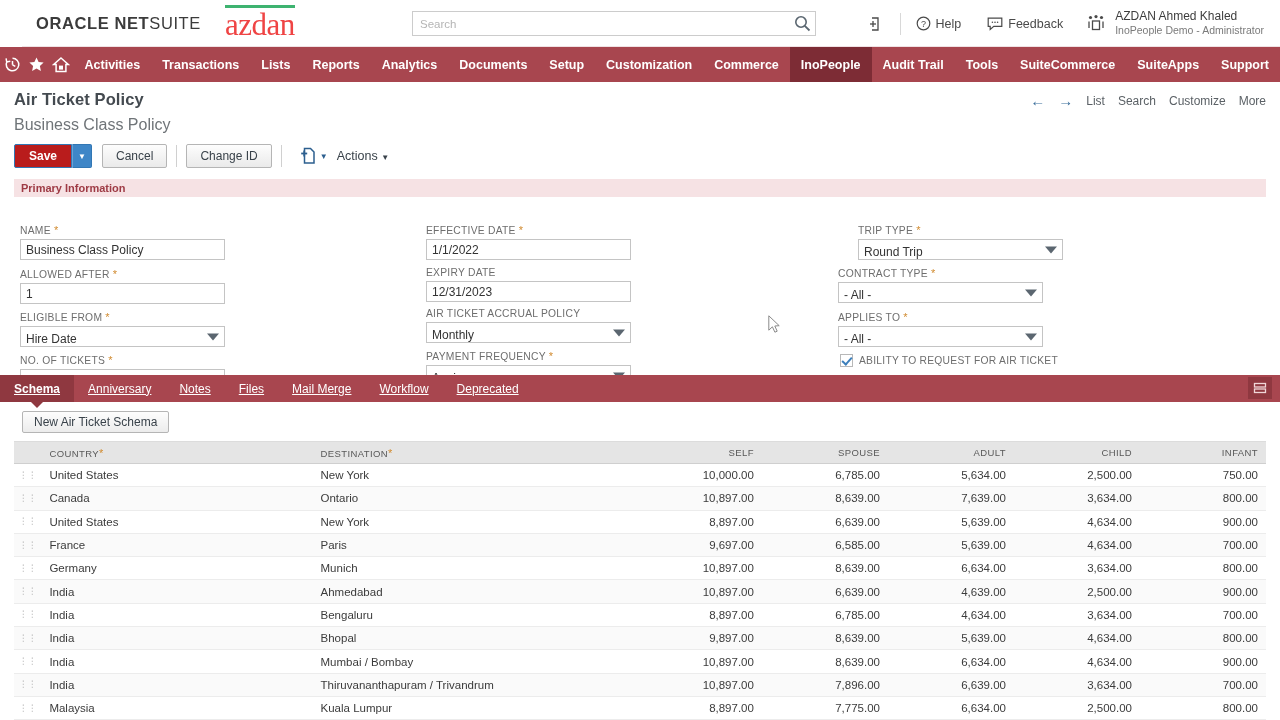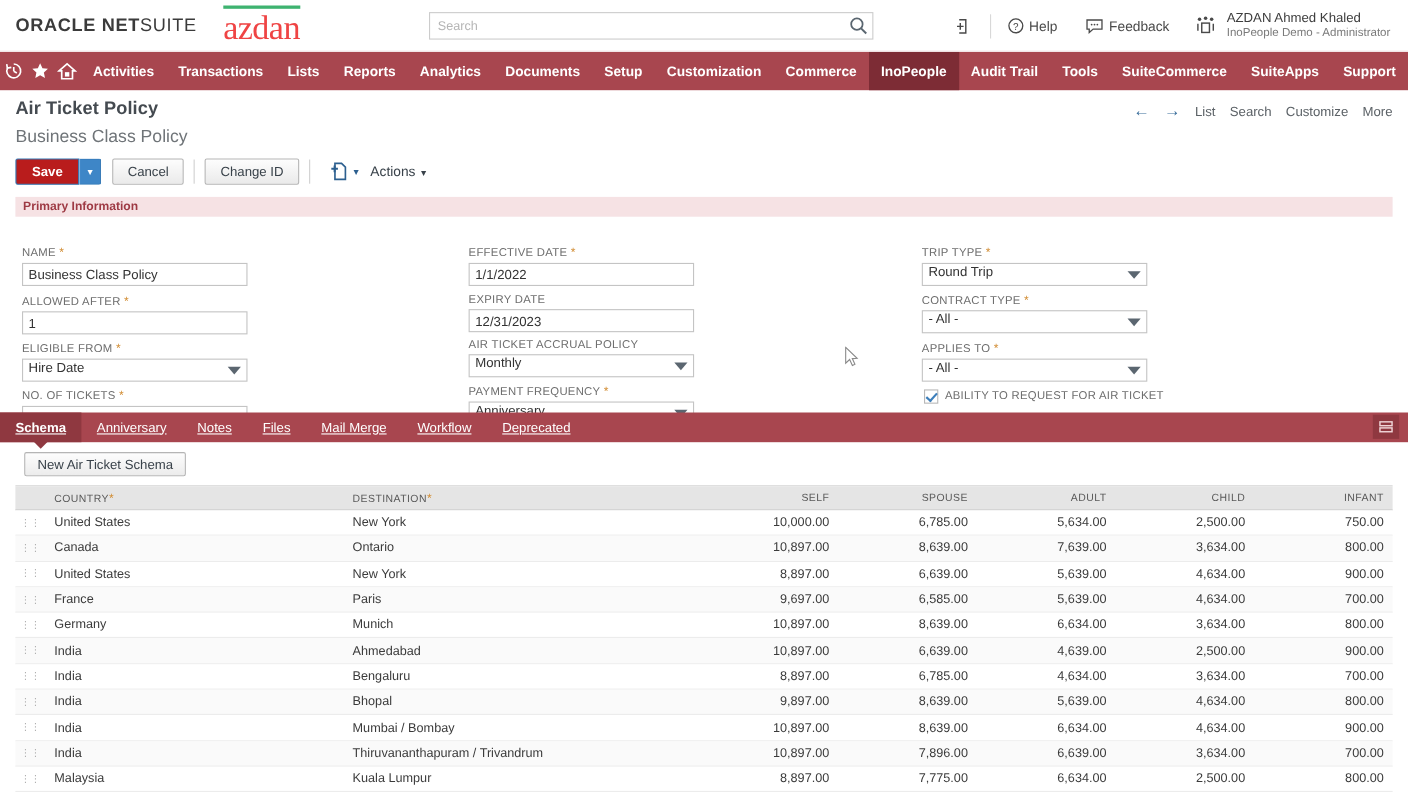--- a/index.html
+++ b/index.html
@@ -14,20 +14,21 @@
   }
 
   
   .topbar {
     height: 47px;
     background: #ffffff;
     display: flex;
     align-items: center;
     position: relative;
     border-bottom: 1px solid #f0e2e4;
+    margin-left: 22px;
   }
   .oracle-logo {
     margin-left: 14px;
     font-weight: bold;
     font-size: 16.5px;
     letter-spacing: 0.6px;
     color: #3b3b3b;
     white-space: nowrap;
   }
   .oracle-logo .ns { font-weight: bold; }
@@ -203,21 +204,21 @@
     padding: 0 5px;
     font-family: "Liberation Sans", sans-serif;
   }
   .fld-select {
     width: 205px; height: 21px;
     border: 1px solid #c4c4c4;
     background: #fff;
     font-size: 12px; color: #333;
     padding: 0 20px 0 5px;
     position: relative;
-    display: flex; align-items: flex-start;
+    display: flex; align-items: flex-end;
     cursor: pointer;
   }
   .sel-caret {
     position: absolute; right: 5px; top: 50%; transform: translateY(-50%);
     width: 0; height: 0;
     border-left: 6px solid transparent;
     border-right: 6px solid transparent;
     border-top: 7px solid #5b6670;
   }
   .cb-row { display: flex; align-items: center; gap: 6px; }
@@ -487,21 +488,21 @@
   </div>
 
   <div class="fld" style="left:412px; top:153px;">
     <div class="fld-label"><span>PAYMENT FREQUENCY</span> <span class="req">*</span></div>
     <div class="fld-select">
       <span>Anniversary</span>
       <span class="sel-caret"></span>
     </div>
   </div>
 
-  <div class="fld" style="left:824px; top:27px;">
+  <div class="fld" style="left:844px; top:27px;">
     <div class="fld-label"><span>TRIP TYPE</span> <span class="req">*</span></div>
     <div class="fld-select">
       <span>Round Trip</span>
       <span class="sel-caret"></span>
     </div>
   </div>
 
   <div class="fld" style="left:824px; top:70px;">
     <div class="fld-label"><span>CONTRACT TYPE</span> <span class="req">*</span></div>
     <div class="fld-select">

